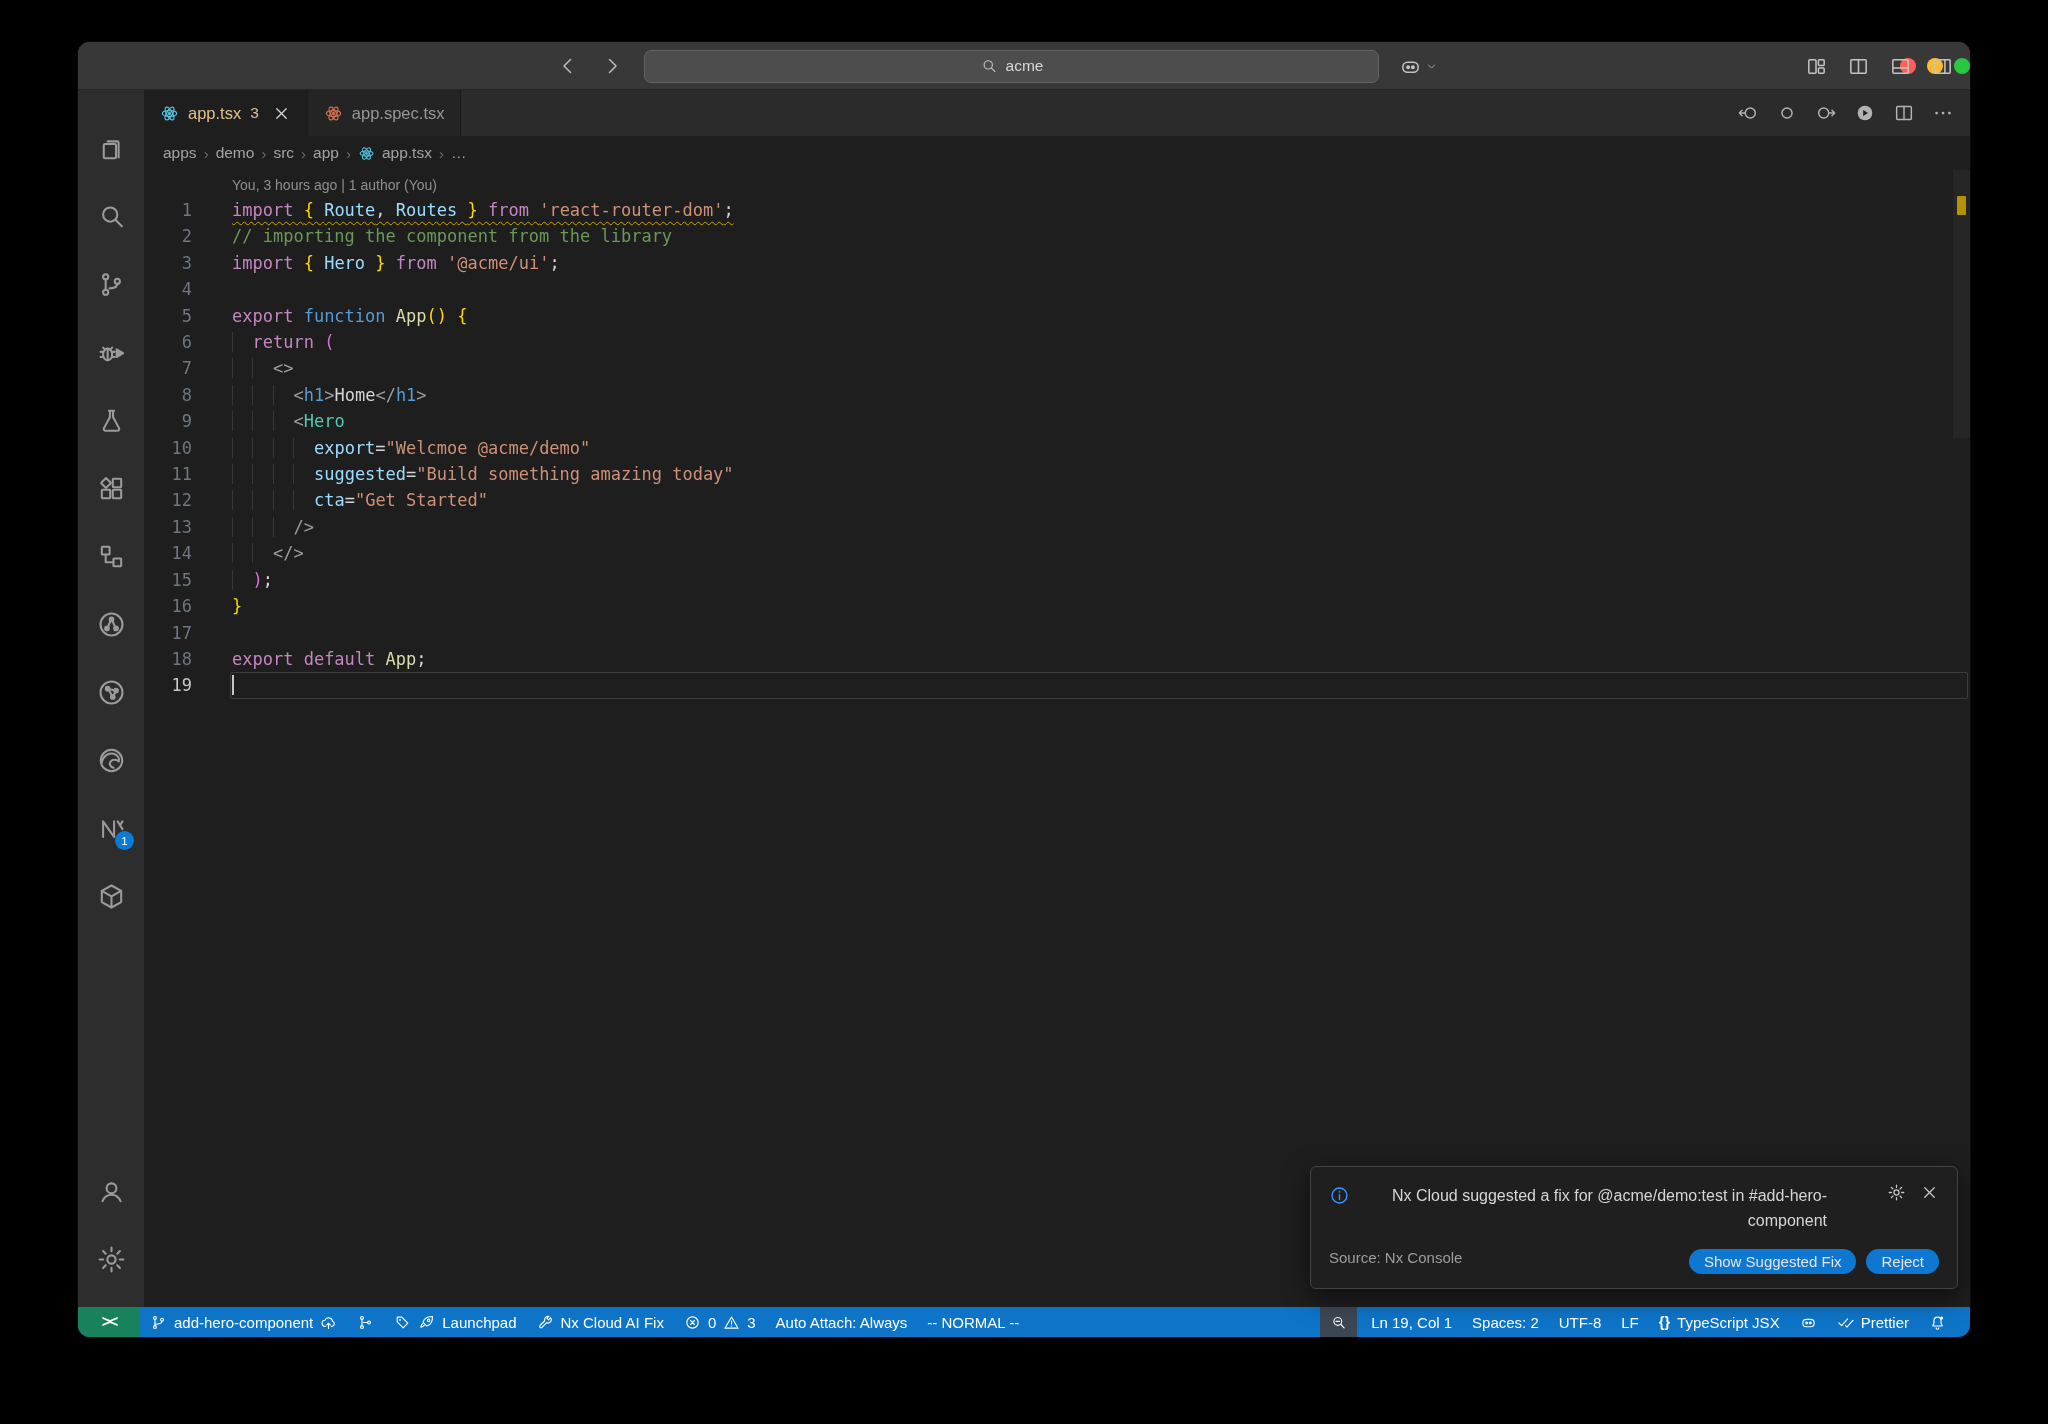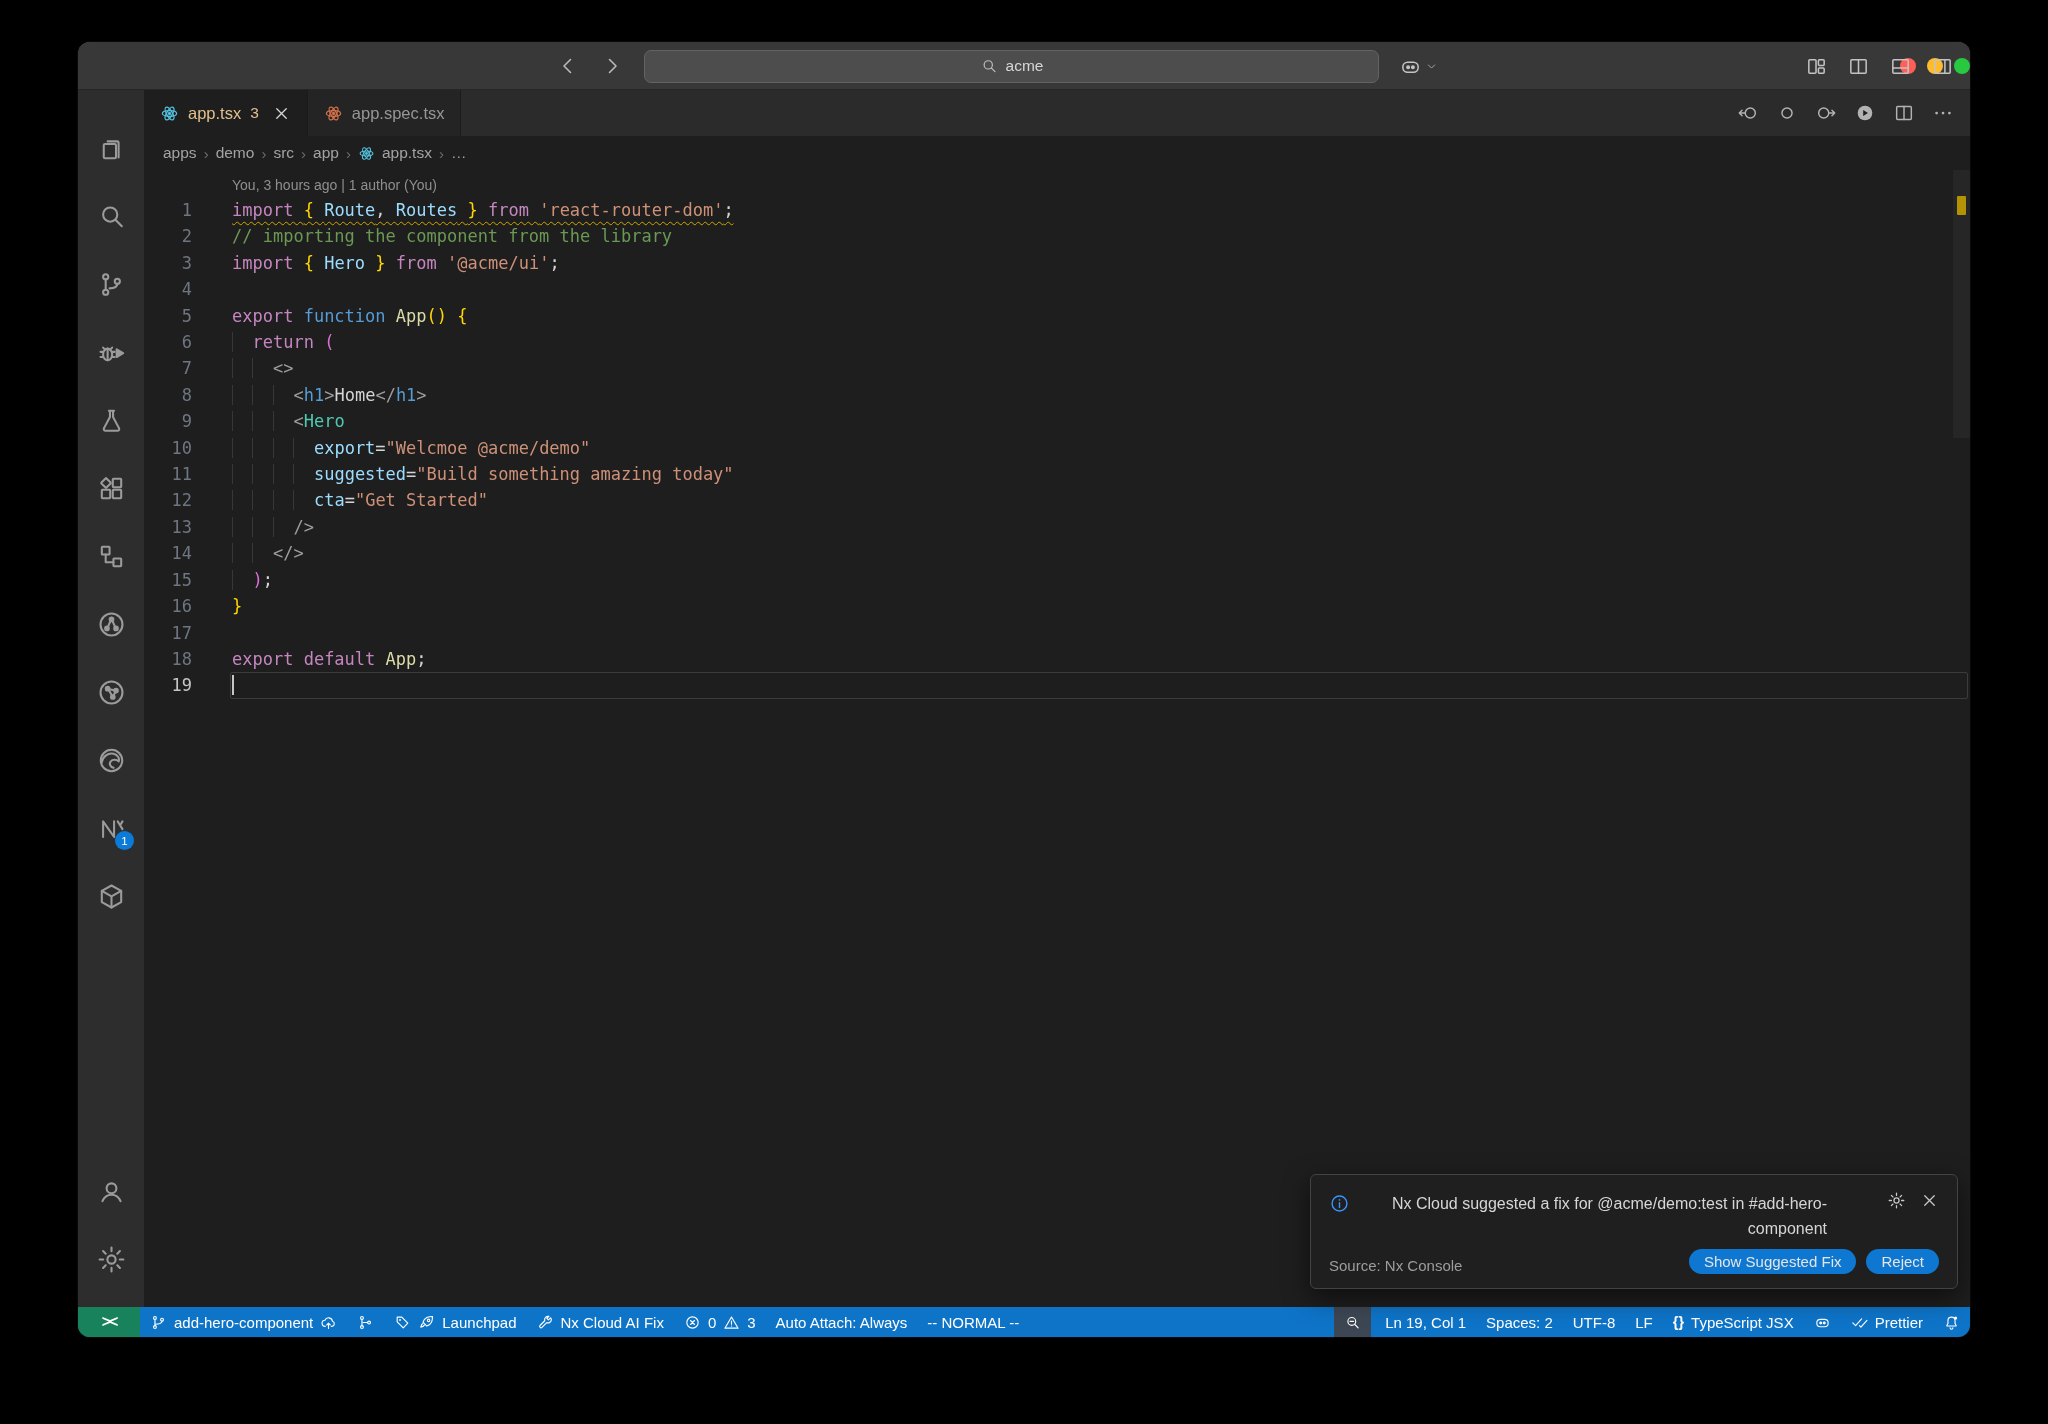--- a/index.html
+++ b/index.html
@@ -83,38 +83,38 @@
 
   .ovr { position:absolute; top:0; right:0; bottom:0; width:17px; }
   .ovr .slider { position:absolute; top:0; right:0; width:17px; height:268px; background:rgba(90,90,90,.14); }
   .ovr .warn-mark { position:absolute; top:26px; right:4px; width:9px; height:19px;
                     background:var(--c-warning_squiggle); opacity:.85; border-radius:1px; }
 
   
   .sb { height:30px; background:var(--c-status_bar); display:flex; align-items:stretch;
         color:#fff; font-size:15px; }
   .sb-left { display:flex; align-items:stretch; flex:1; min-width:0; }
-  .sb-right { display:flex; align-items:stretch; padding-right:0;justify-content:space-between; }
+  .sb-right { display:flex; align-items:stretch; padding-right:14px;justify-content:space-between; }
   .sb-item { display:flex; align-items:center; gap:7px; padding:0 10px; white-space:nowrap; }
   .sb-remote { background:var(--c-remote); width:62px; justify-content:center; padding:0;
                font-weight:bold; letter-spacing:-2px; font-size:16px; }
   .sb-item .ico { width:17px; height:17px; }
   .sb-zoom { background:#3d4754; width:37px; justify-content:center; margin-right:4px; }
   .braces { font-size:14.5px; font-weight:bold; }
 
   
   .toast { position:absolute; right:12px; bottom:48px; width:648px; background:#1f1f1f;
            border:1px solid #434343; border-radius:6px; box-shadow:0 8px 26px rgba(0,0,0,.55);
            padding:16px 18px 14px 18px; z-index:5; }
   .toast-top { display:flex; align-items:flex-start; gap:7px;text-align:right; }
   .toast .info { width:21px; height:21px; color:var(--c-info_icon); flex:none; margin-top:2px; }
   .toast-msg { color:#d6d6d6; font-size:16px; line-height:25px; width:470px; }
   .toast-icons { margin-left:auto; display:flex; gap:14px; color:#c8c8c8; }
   .toast-icons .ico { width:19px; height:19px; }
-  .toast-bottom { display:flex; align-items:flex-end; margin-top:8px; }
+  .toast-bottom { display:flex; align-items:flex-start; margin-top:16px; }
   .toast-src { color:#9d9d9d; font-size:15px; }
   .toast-btns { margin-left:auto; display:flex; gap:10px; }
   .btn { height:25px; border:none; border-radius:13px; background:var(--c-accent_button);
          color:#e5e5e5; font-size:15px; padding:0 15px; font-family:"Liberation Sans",sans-serif; }
 </style>
 </head>
 <body>
 
 <div class="window">
 

